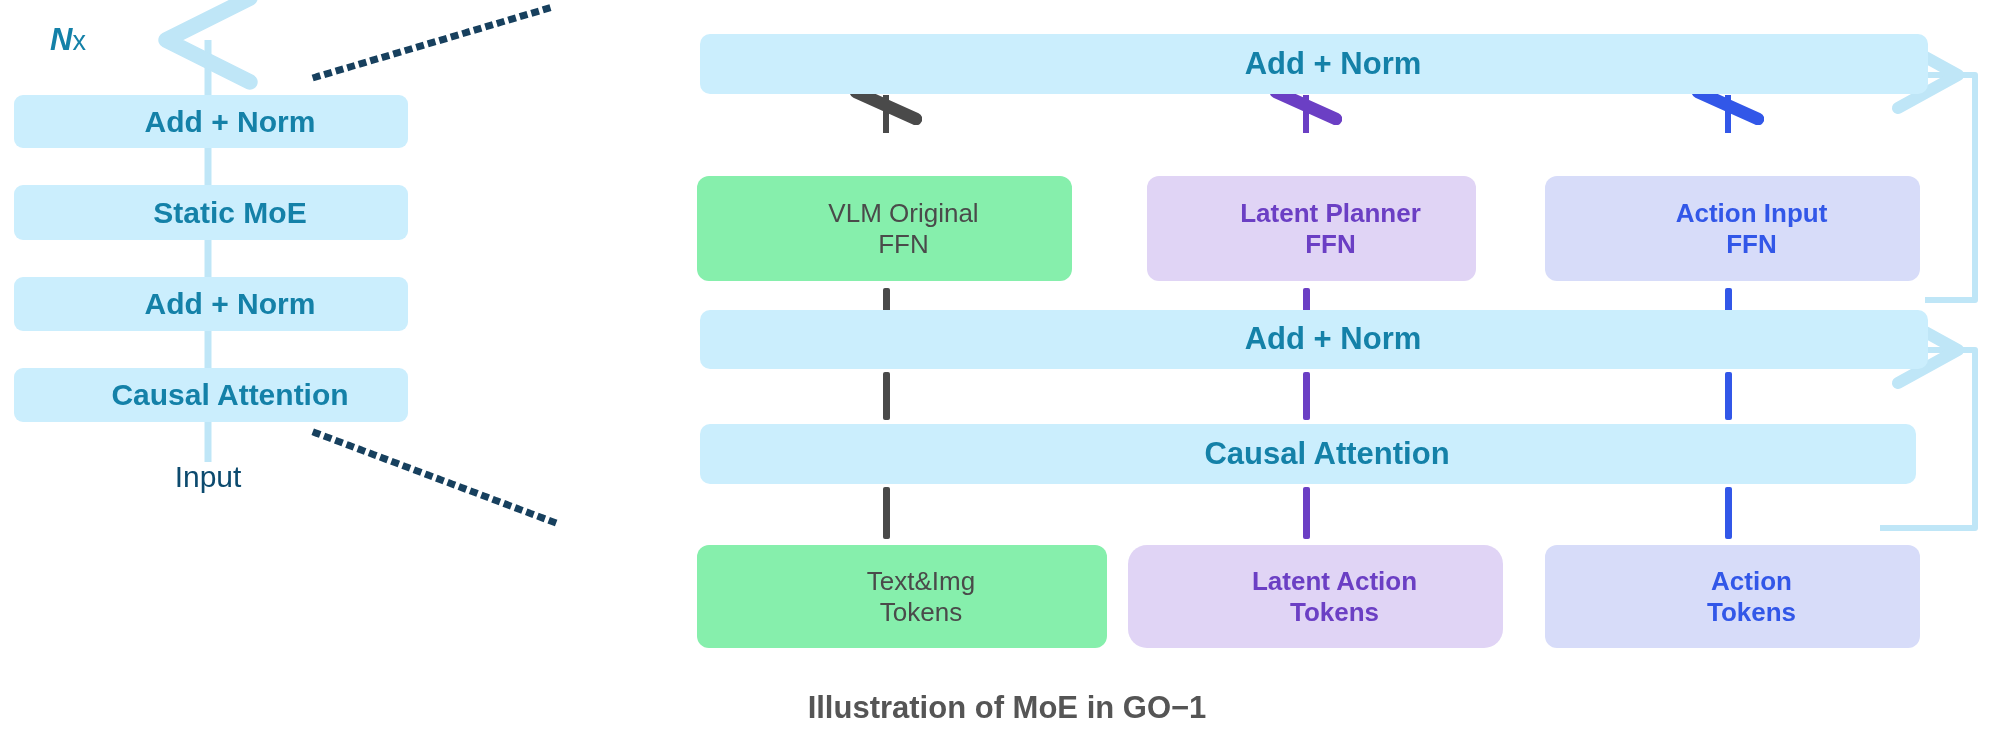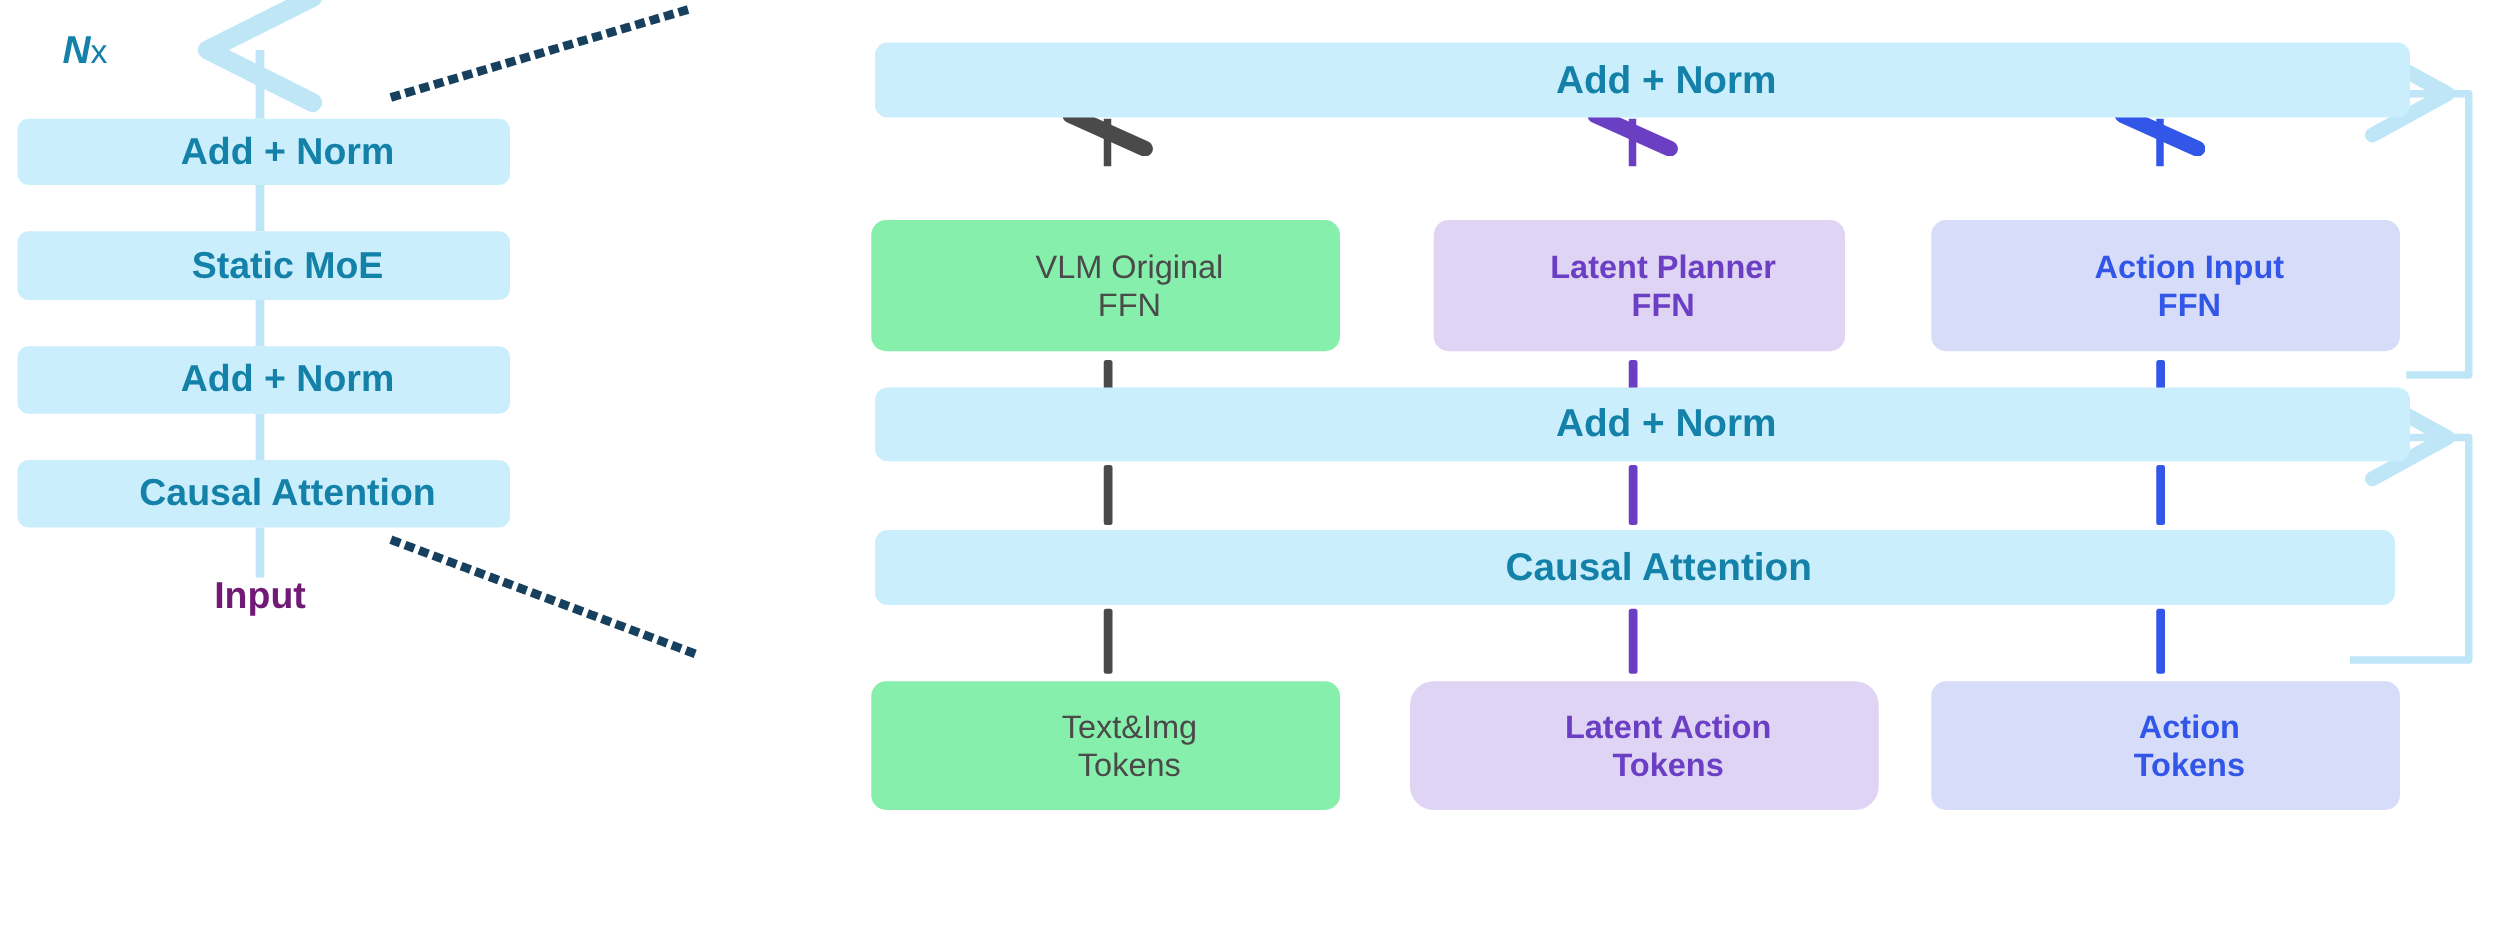--- a/index.html
+++ b/index.html
@@ -65,23 +65,23 @@
     position:absolute;
     color:#1481a8;
     font-size:31px;
     white-space:nowrap;
   }
   .nx-label i{font-style:italic;font-weight:bold;}
   .nx-label span.reg{font-style:normal;font-weight:normal;font-size:27px;}
 
   .input-label{
     position:absolute;
-    color:#701a75;
+    color:#0c4a6e;
     font-size:30px;
-    font-weight:bold;
+    font-weight:normal;
     text-align:center;
     white-space:nowrap;
   }
   .caption{
     position:absolute;
     color:#555555;
     font-size:31px;
     font-weight:bold;
     text-align:center;
     white-space:nowrap;
@@ -198,29 +198,30 @@
   <div class="vline indigo" style="left:1725px;top:372px;width:7px;height:48px;"></div>
 
   <div class="box blue-bar" style="left:700px;top:424px;width:1216px;height:60px;font-size:31px;">
     <span>Causal Attention</span>
   </div>
 
   <div class="vline dark" style="left:883px;top:487px;width:7px;height:52px;"></div>
   <div class="vline purple" style="left:1303px;top:487px;width:7px;height:52px;"></div>
   <div class="vline indigo" style="left:1725px;top:487px;width:7px;height:52px;"></div>
 
-  <div class="box grey-box" style="left:697px;top:545px;width:375px;height:103px;flex-direction:column;">
+  <div class="box grey-box" style="left:697px;top:545px;width:410px;height:103px;flex-direction:column;">
     <span>Text&amp;Img</span>
     <span>Tokens</span>
   </div>
 
   <div class="box purple-box" style="left:1128px;top:545px;width:375px;height:103px;flex-direction:column;border-radius:19px;">
     <span>Latent Action</span>
     <span>Tokens</span>
   </div>
 
   <div class="box indigo-box" style="left:1545px;top:545px;width:375px;height:103px;flex-direction:column;">
     <span>Action</span>
     <span>Tokens</span>
   </div>
 
+  <div class="caption" style="left:0;top:690px;width:2014px;">Illustration of MoE in GO−1</div>
 
 </div>
 
 </body></html>

